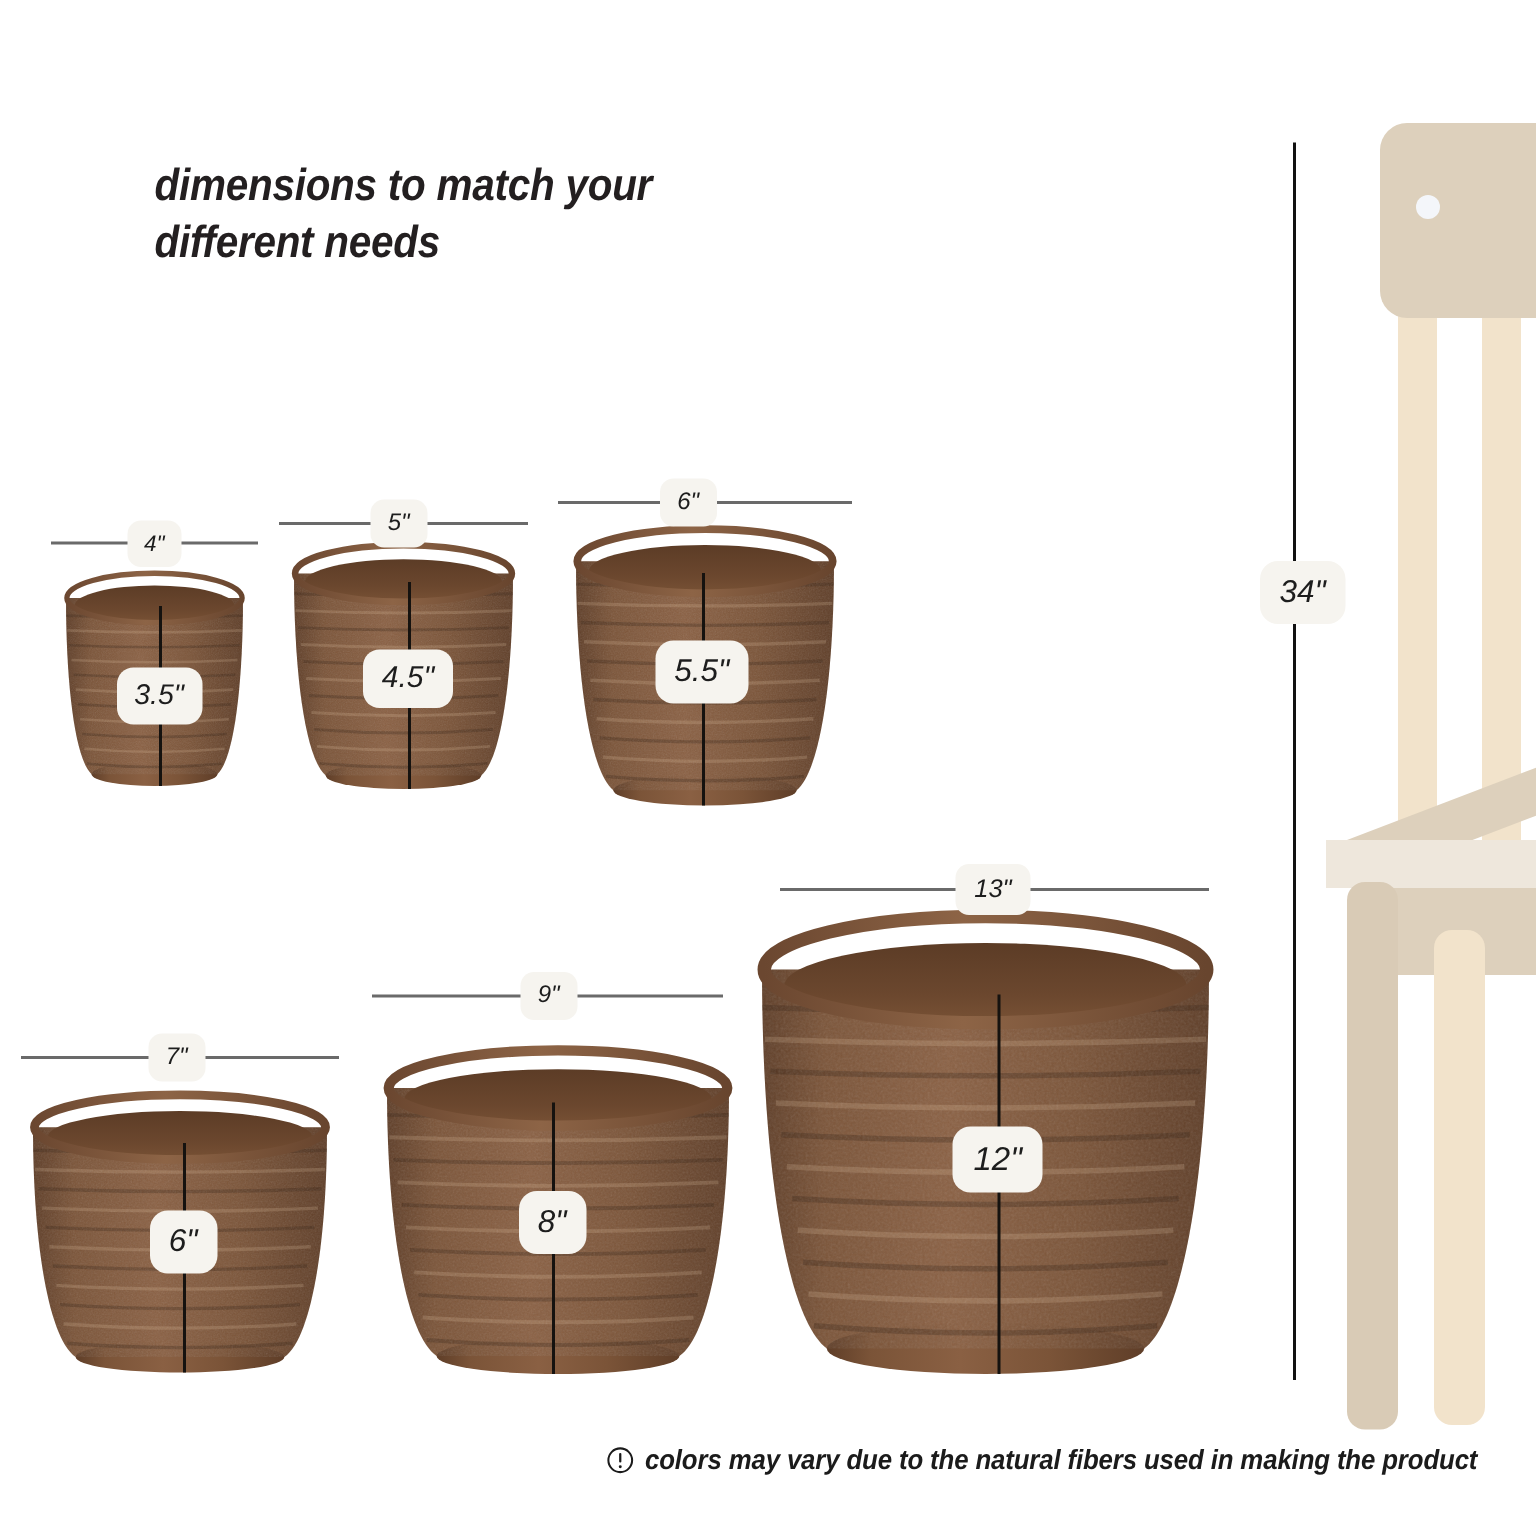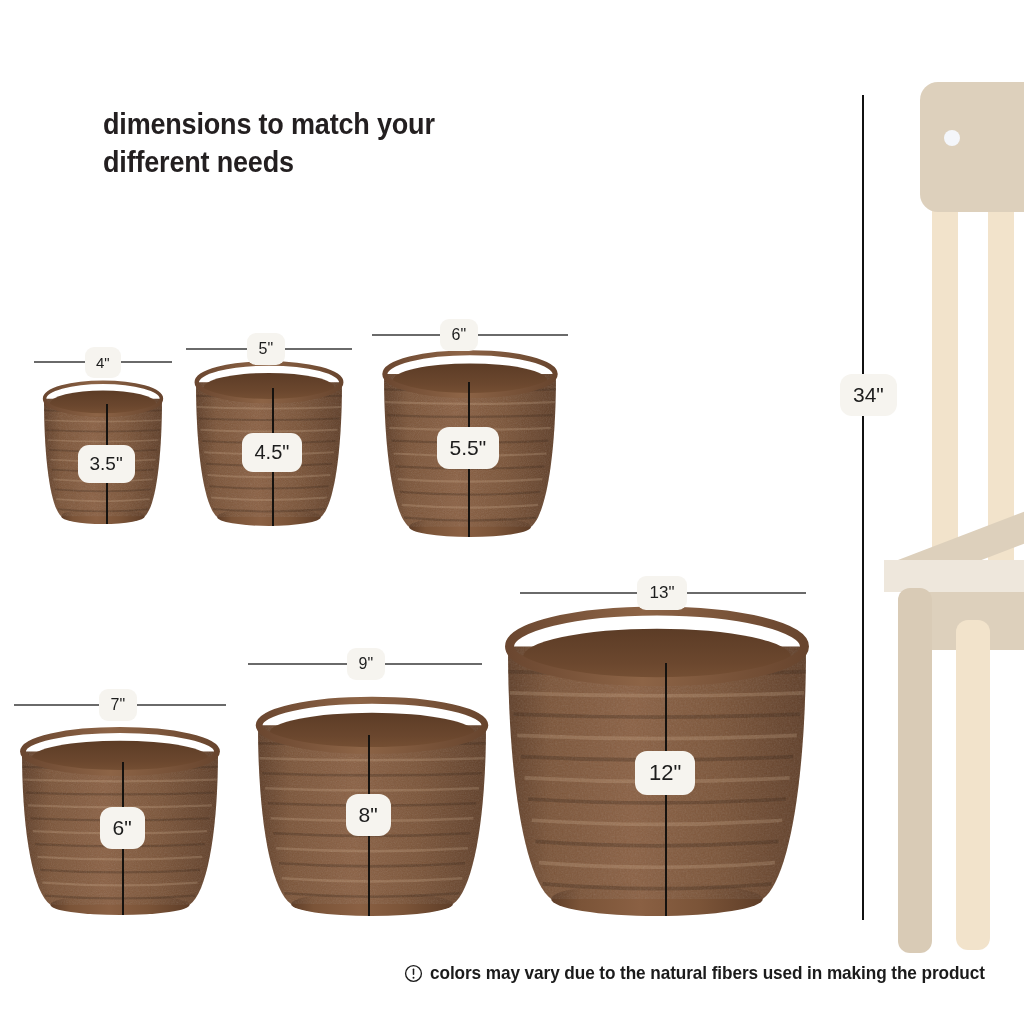--- a/index.html
+++ b/index.html
@@ -5,21 +5,21 @@
 <style>
   * { box-sizing: border-box; }
   html, body { margin: 0; padding: 0; }
   body {
     width: 1024px; height: 1024px;
     background: #ffffff;
     font-family: "Liberation Sans", sans-serif;
     overflow: hidden;
     position: relative;
   }
-  #stage { position: absolute; inset: 0; }
+  #stage { position: absolute; inset: 0; font-style: italic; }
 
   
   .heading {
     position: absolute;
     left: 103px; top: 105px;
     width: 420px;
     font-family: "Liberation Sans Narrow", "Liberation Sans", sans-serif;
     font-weight: 700;
     font-size: 30px;
     line-height: 1.28;

